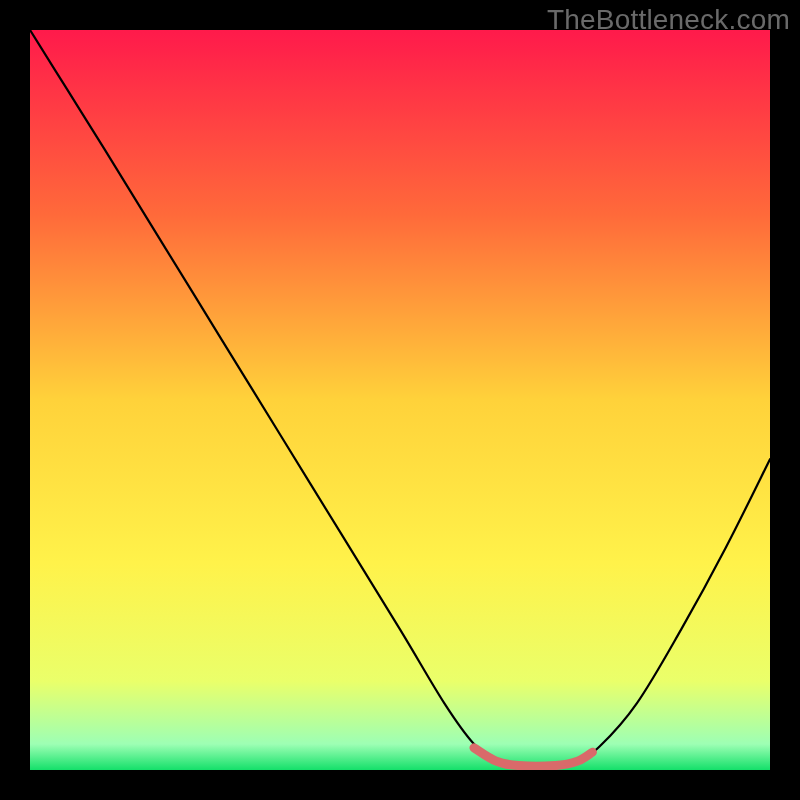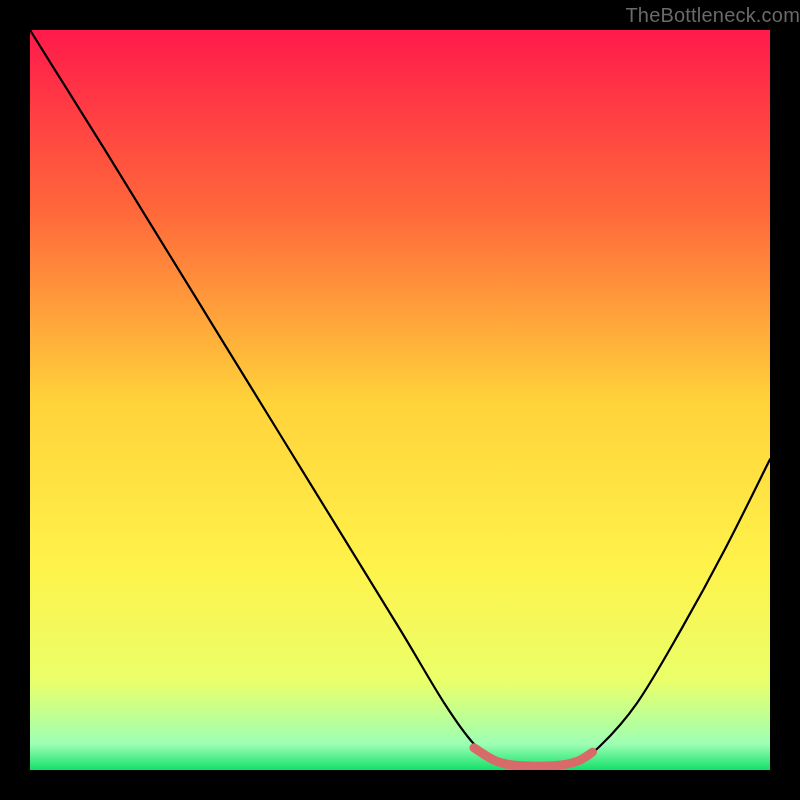--- a/index.html
+++ b/index.html
@@ -12,23 +12,23 @@
   }
   .frame {
     position: relative;
     width: 800px;
     height: 800px;
     background: #000;
   }
   .watermark {
     position: absolute;
     top: 4px;
-    right: 0;
+    right: 10px;
     color: #6a6a6a;
-    font-size: 20px;
+    font-size: 28px;
     letter-spacing: 0.2px;
     z-index: 10;
   }
   .plot {
     position: absolute;
     left: 30px;
     top: 30px;
     width: 740px;
     height: 740px;
   }

